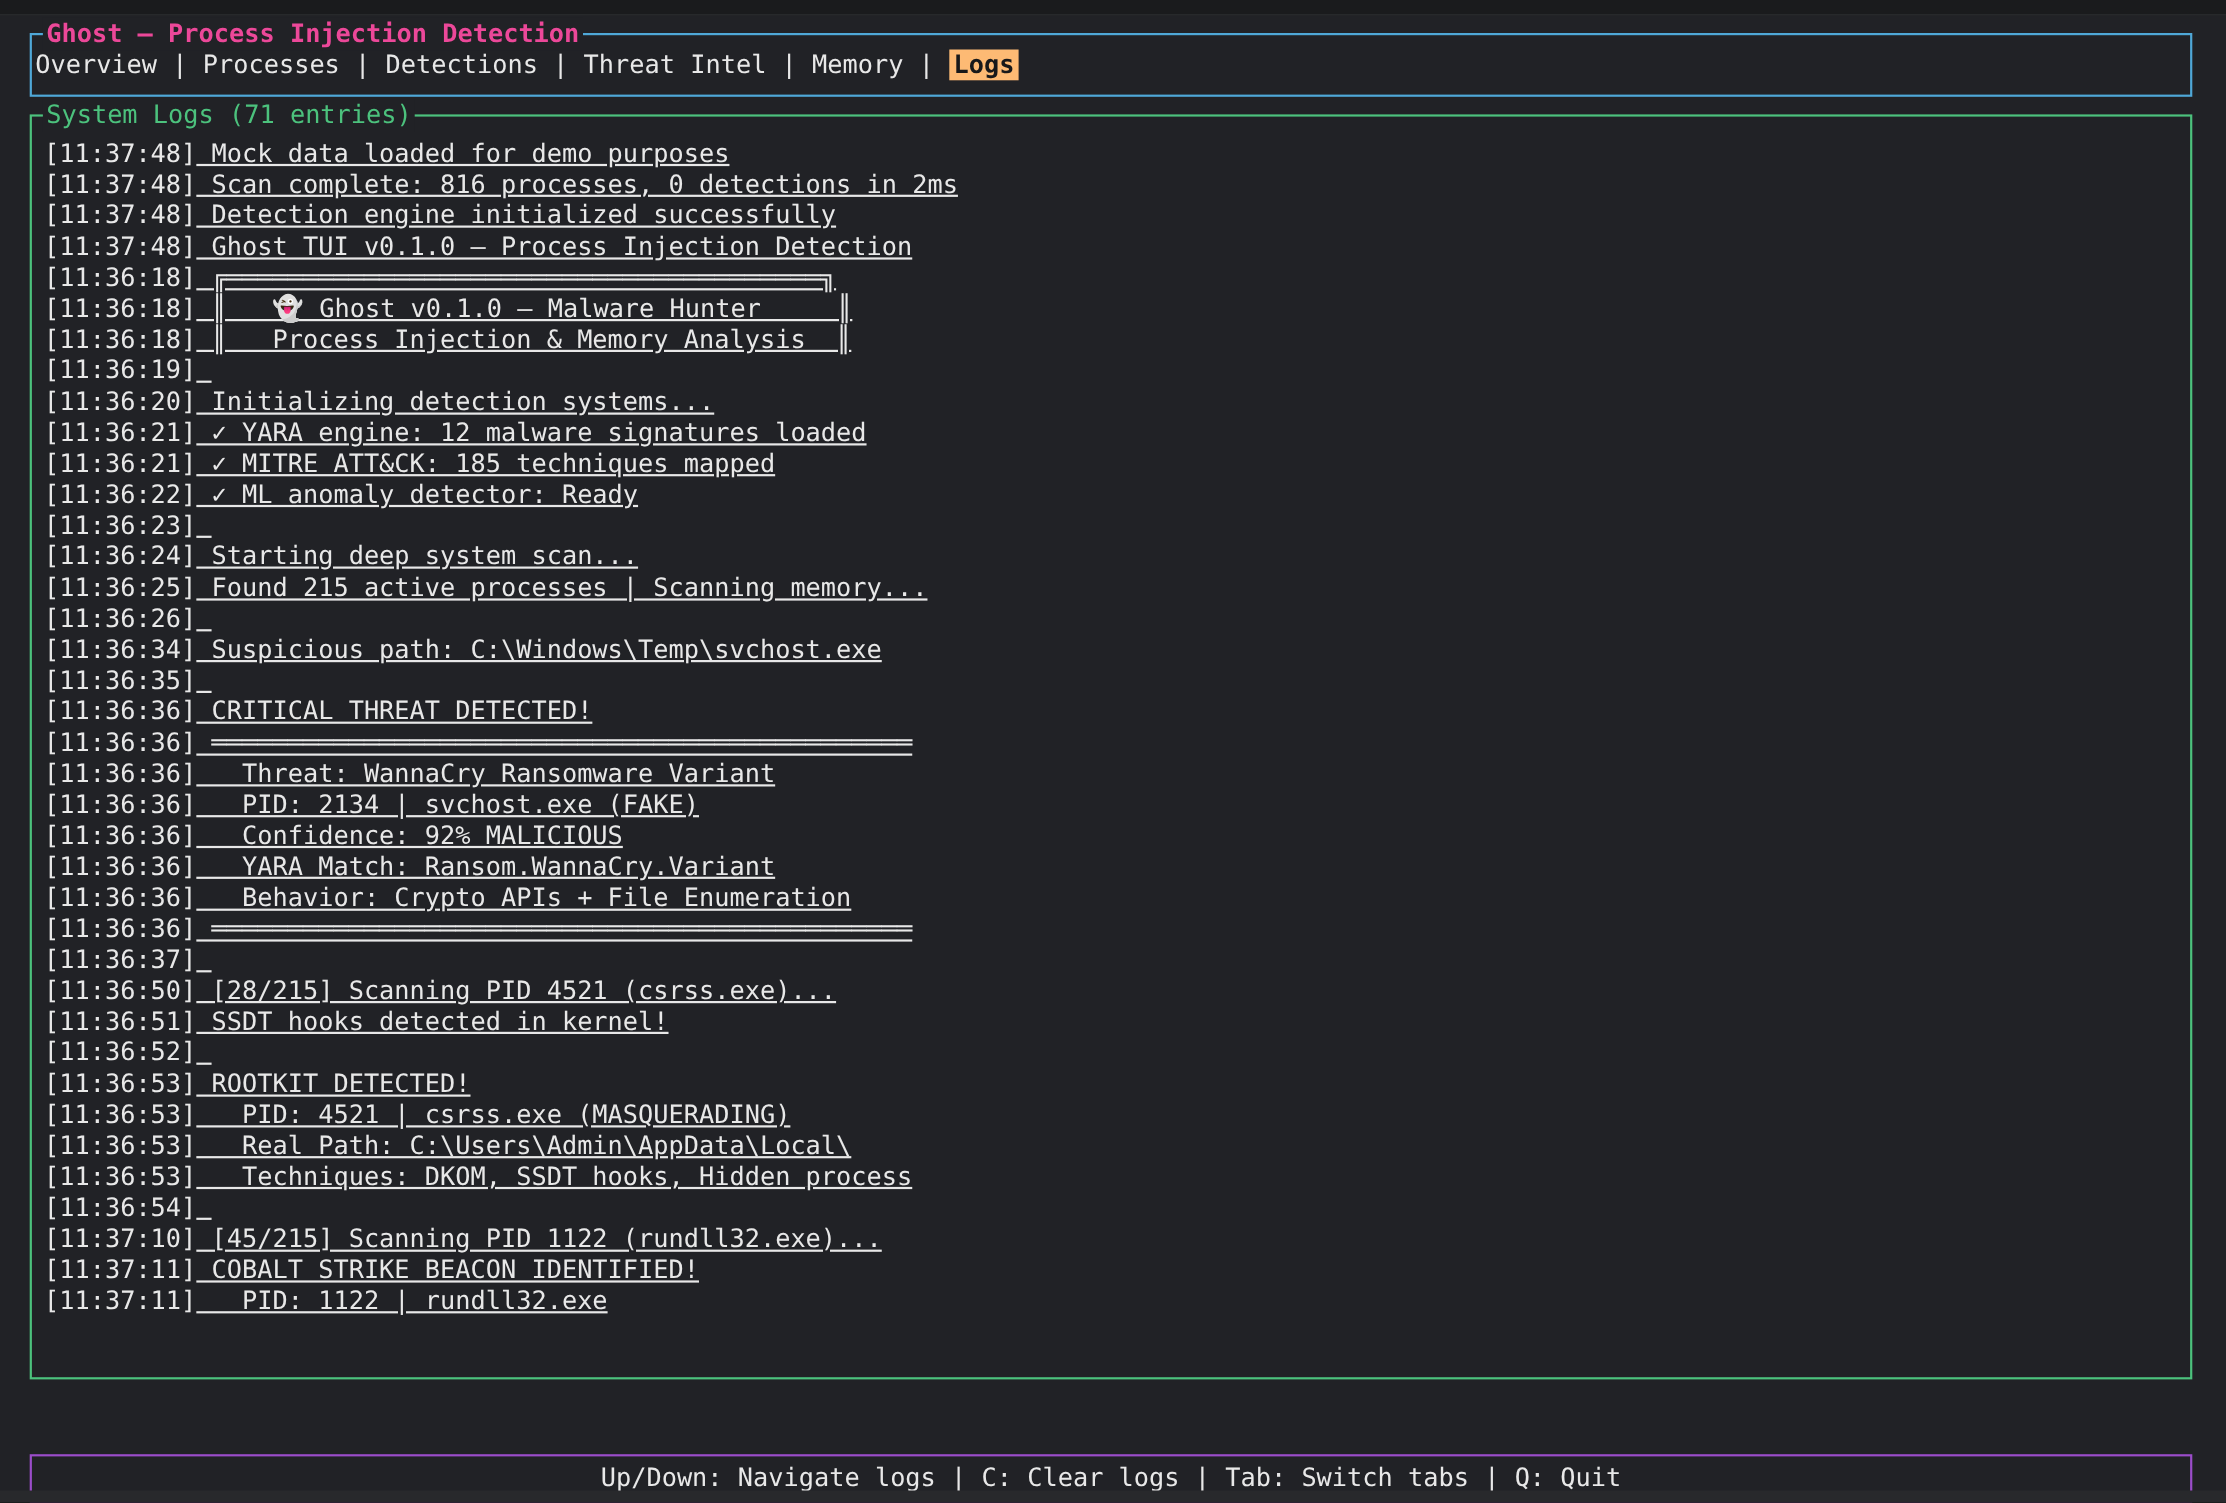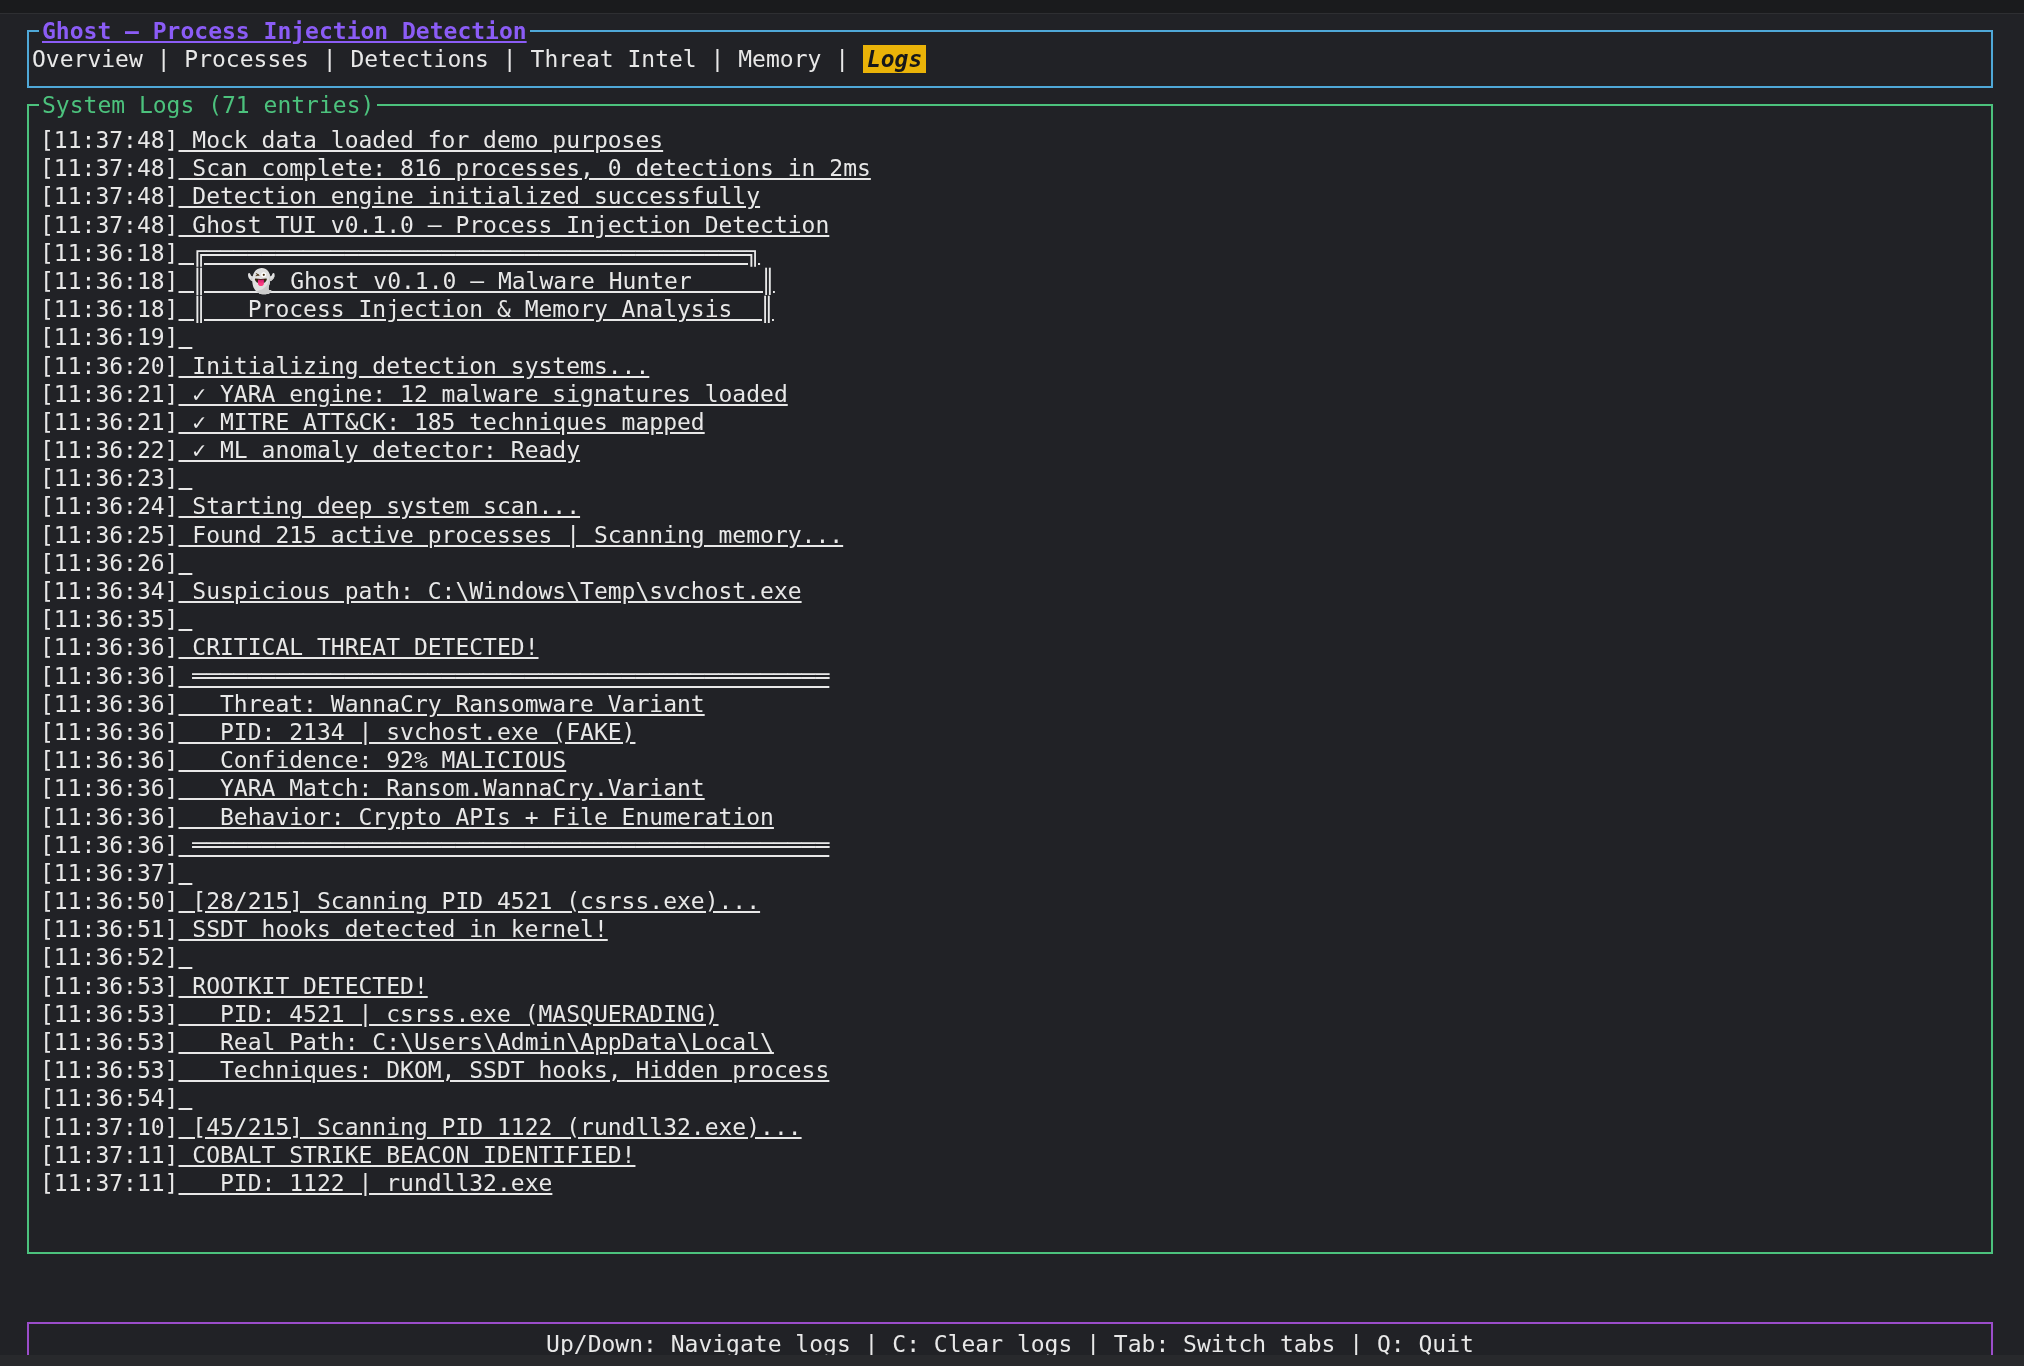--- a/index.html
+++ b/index.html
@@ -44,42 +44,40 @@
     padding: 0 3px;
     line-height: 30px;
     white-space: pre;
   }
   .tabs-box {
     top: 30px;
     height: 58px;
     border: 2px solid #4fa8d8;
   }
   .blue-title {
-    color: #8b5cf6;
+    color: #ec4899;
     font-weight: bold;
-    text-decoration: underline;
   }
   .tabs-row {
     display: flex;
     align-items: center;
     height: 100%;
     padding-left: 3px;
     white-space: pre;
   }
   .tab {
     color: #e8e8e8;
     white-space: pre;
     cursor: default;
   }
   .tab.active {
-    background: #eab308;
+    background: #fdba74;
     color: #17181a;
     font-weight: bold;
     padding: 1px 4px;
-    font-style: italic;
   }
   .tab-sep {
     color: #e8e8e8;
     white-space: pre;
   }
   .logs-box {
     top: 104px;
     height: 1150px;
     border: 2px solid #4cc27d;
   }

